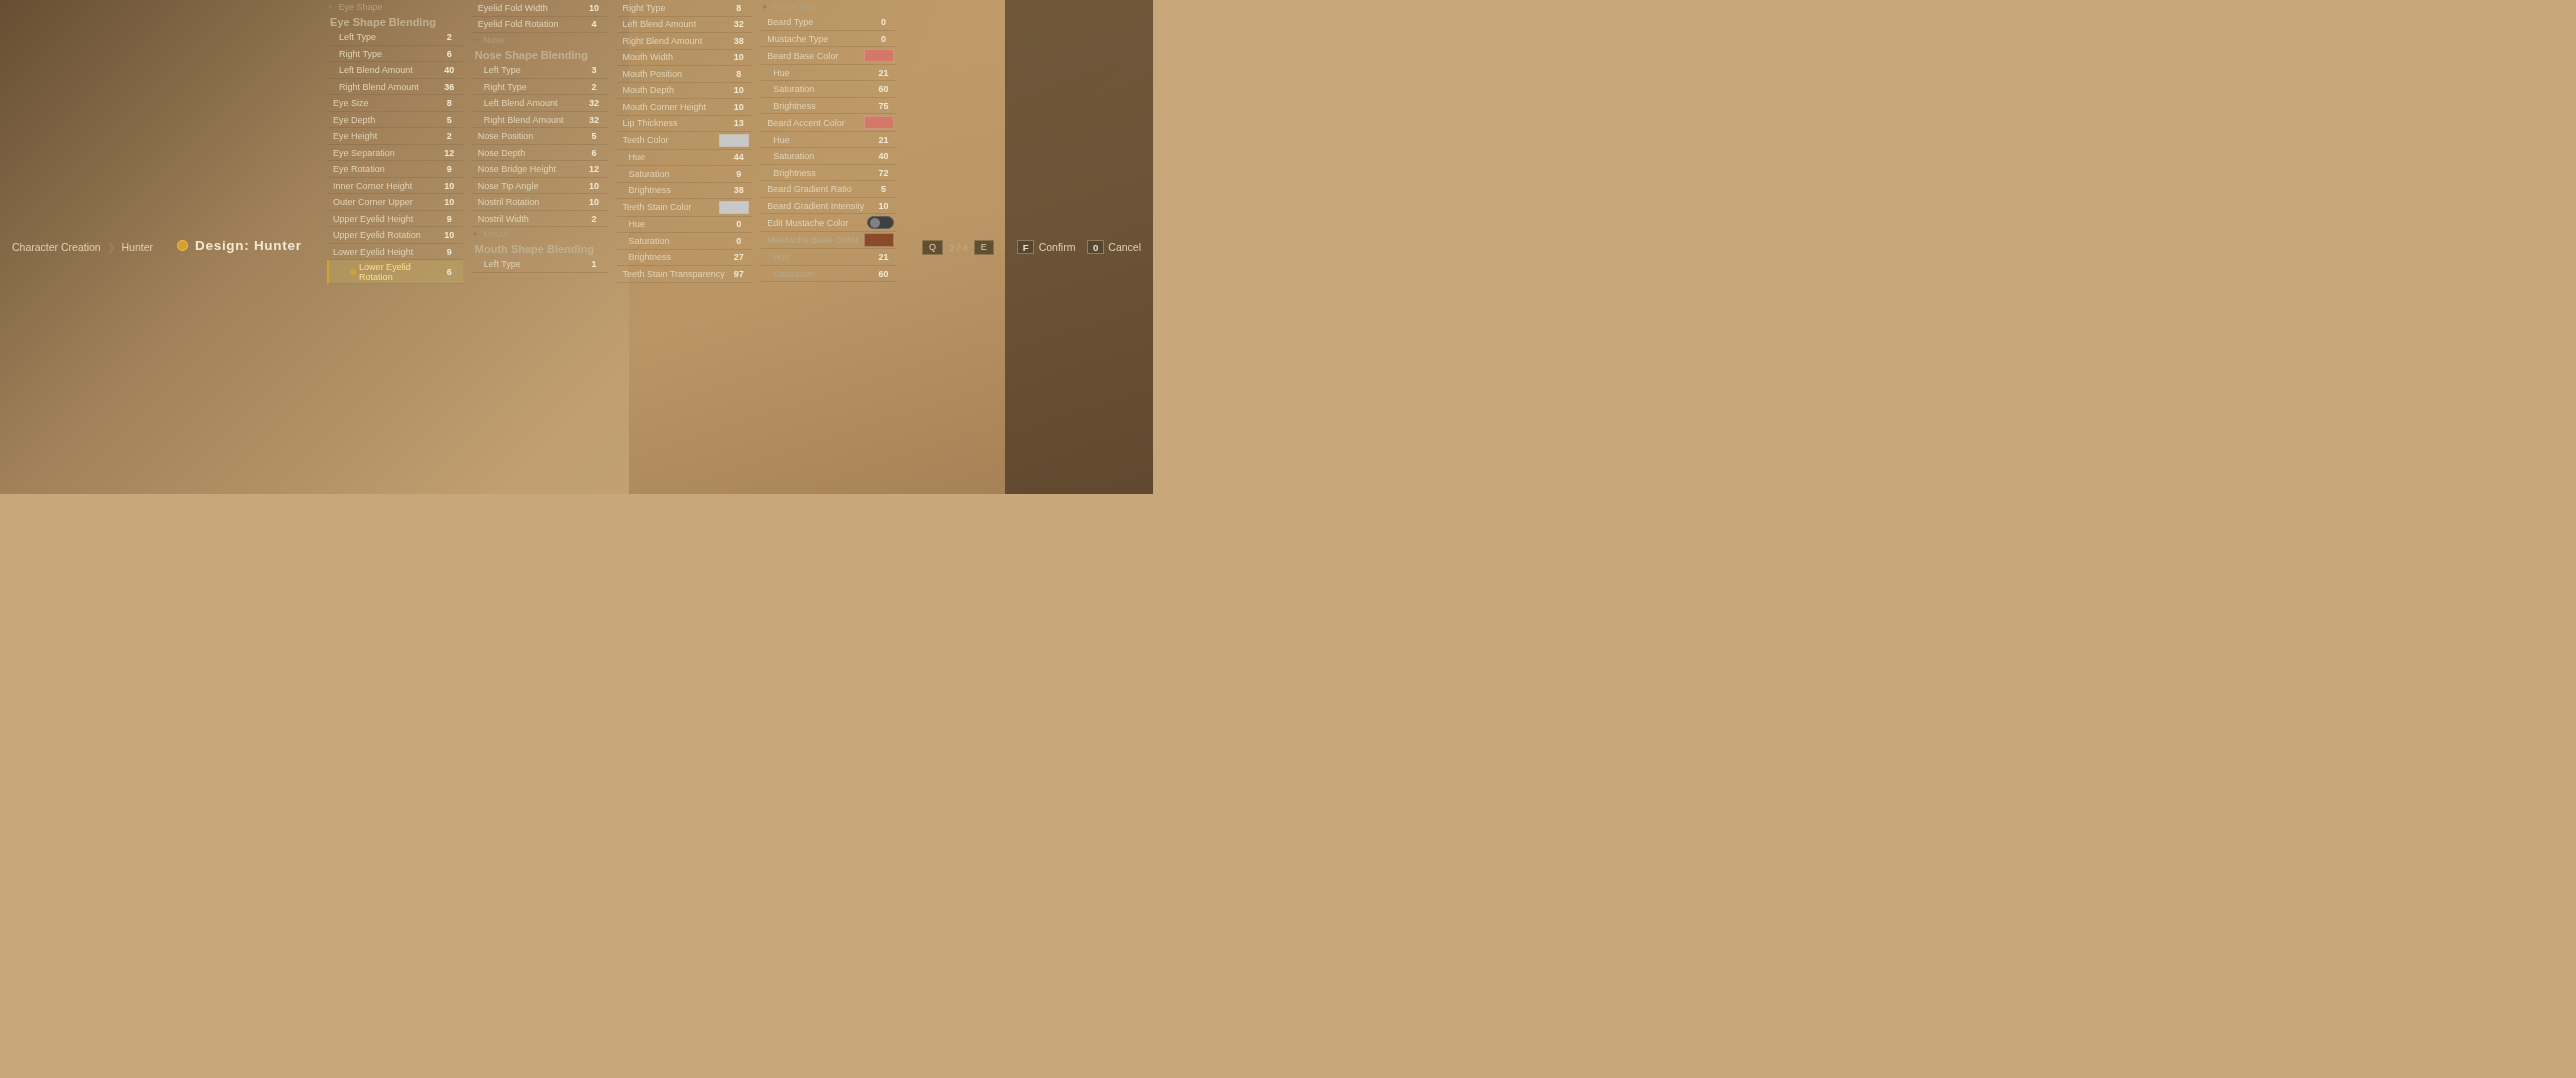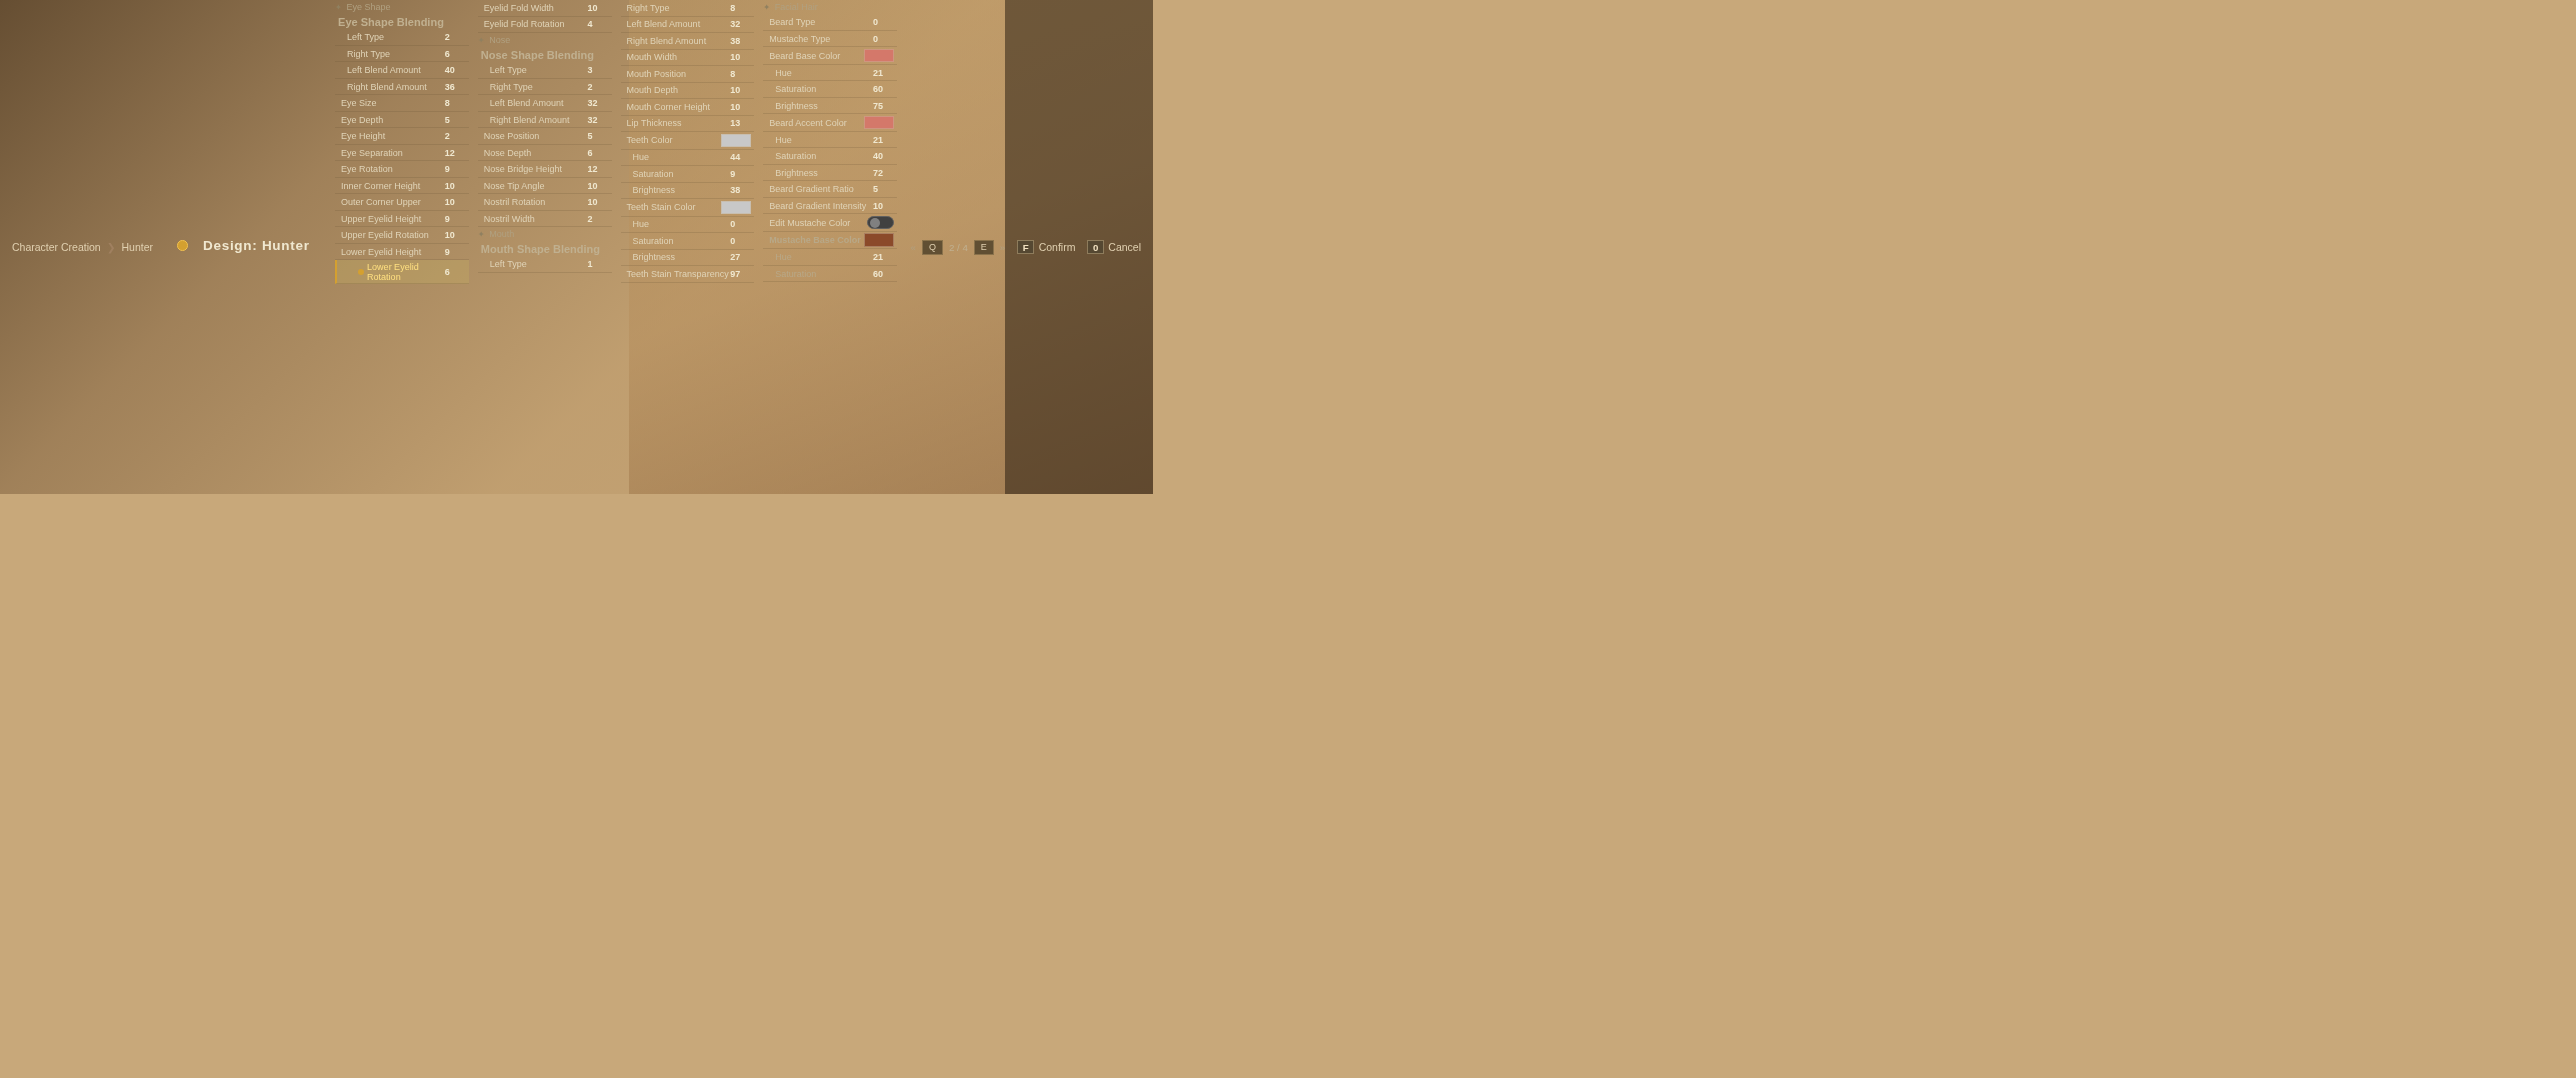--- a/index.html
+++ b/index.html
@@ -81,21 +81,20 @@
       background: #d4a030;
       border: 1.5px solid #f0c050;
       flex-shrink: 0;
     }
 
     .design-title-text {
       font-size: 13.5px;
       font-weight: bold;
       color: #f0e8d0;
       letter-spacing: 0.7px;
-      margin-left: 8px;
     }
 
     
     .main-content {
       display: flex;
       flex: 1;
       padding: 0 9px;
       gap: 0;
       overflow: hidden;
     }
@@ -161,21 +160,21 @@
     .param-name {
       color: #e0d4b8;
       font-size: 9px;
       flex: 1;
     }
 
     .param-value {
       color: #f0e8d0;
       font-size: 9px;
       min-width: 21px;
-      text-align: left;
+      text-align: center;
       font-weight: 600;
     }
 
     
     .param-row.indent {
       padding-left: 12px;
     }
 
     
     .color-swatch {

